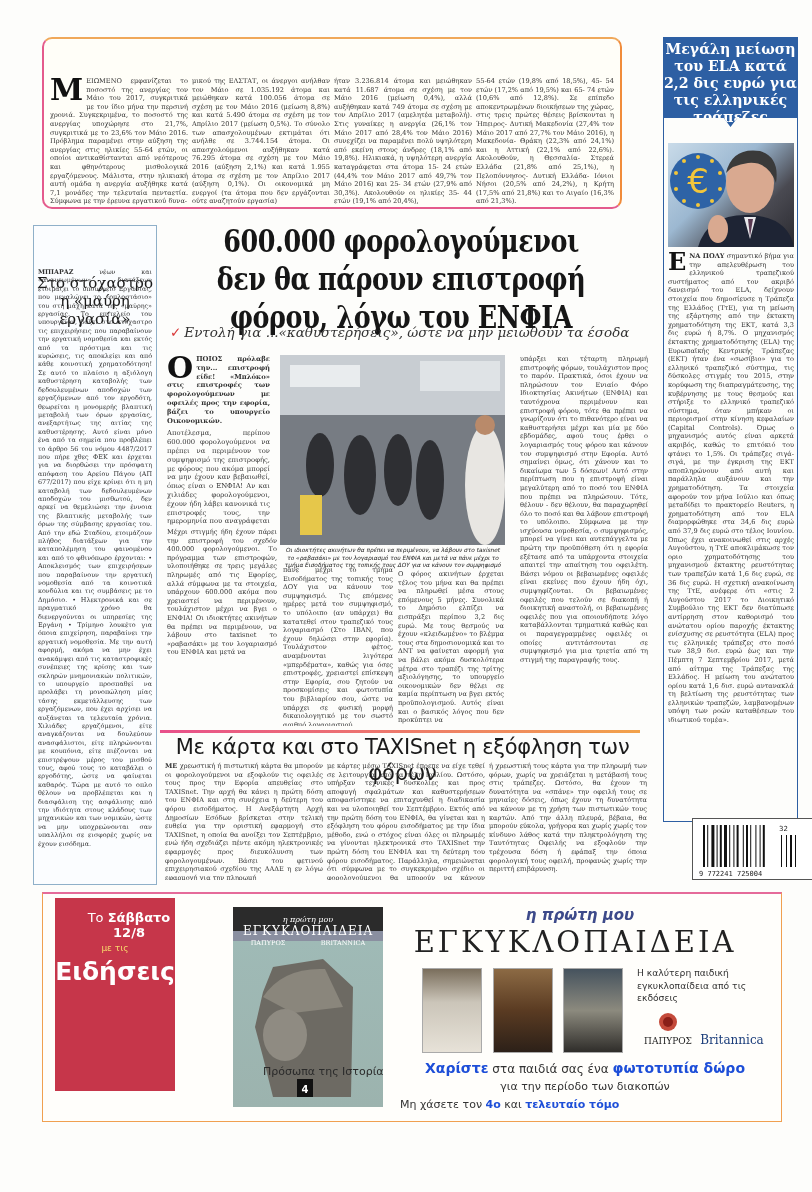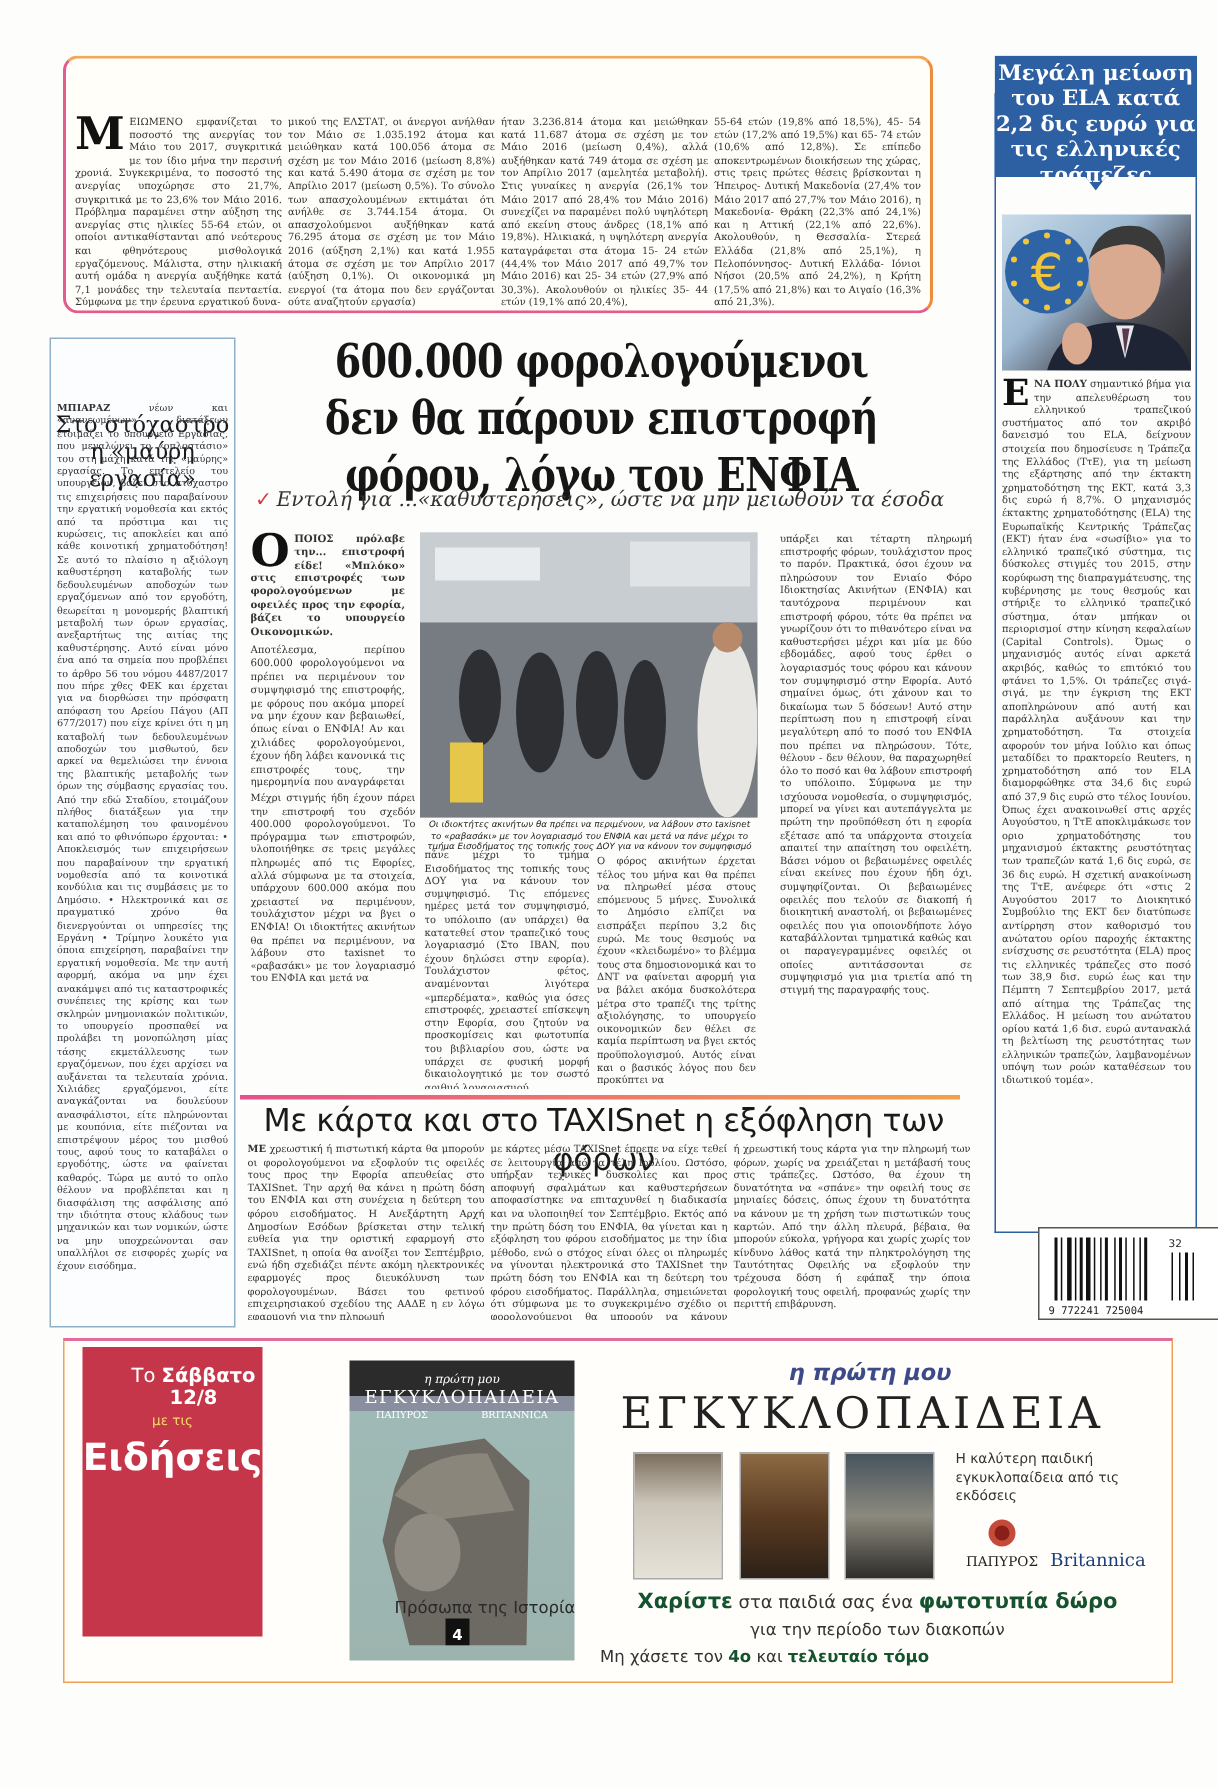--- a/index.html
+++ b/index.html
@@ -51,21 +51,21 @@
   #ad-red { left: 55px; top: 898px; width: 120px; height: 193px; background: #c6364a; color: #fff; text-align: center; font-family: "DejaVu Sans", sans-serif; }
   #book { left: 233px; top: 907px; width: 150px; height: 200px; background: linear-gradient(180deg,#2b2b2b 0%,#2b2b2b 12%,#8a8fa0 12%,#8a8fa0 17%,#9fbab6 17%,#9cb3ae 100%); overflow: hidden; }
   #ad-kicker { left: 420px; top: 906px; width: 320px; text-align: center; font-style: italic; font-weight: bold; color: #3d4a8a; font-size: 15px; font-family: "DejaVu Sans", sans-serif; }
   #ad-title { left: 400px; top: 925px; width: 350px; text-align: center; font-family: "DejaVu Serif", serif; font-size: 29px; letter-spacing: 3px; color: #222; }
   .thumb { top: 968px; width: 60px; height: 85px; border: 1px solid #aaa; }
   #ad-desc { left: 637px; top: 967px; width: 130px; text-align: left; font-family: "DejaVu Sans", sans-serif; font-size: 9.2px; line-height: 12.5px; color: #333; }
   #ad-logos { left: 640px; top: 1010px; width: 130px; height: 40px; }
   #ad-line1 { left: 400px; top: 1060px; width: 370px; text-align: center; font-family: "DejaVu Sans", sans-serif; font-size: 12px; color: #333; }
   #ad-line2 { left: 400px; top: 1080px; width: 370px; text-align: center; font-family: "DejaVu Sans", sans-serif; font-size: 11px; color: #333; }
   #ad-line3 { left: 400px; top: 1098px; width: 370px; text-align: left; font-family: "DejaVu Sans", sans-serif; font-size: 11px; color: #333; }
-  .hl { color: #14532d; font-weight: bold; }
+  .hl { color: #1d4ed8; font-weight: bold; }
 </style>
 </head>
 <body>
 
 <div class="abs" id="top-box">
   <div class="abs txt top-col" style="left:6px;">
     <span class="drop" style="font-size:30px;line-height:26px;">Μ</span><span>ΕΙΩΜΕΝΟ εμφανίζεται το ποσοστό της ανεργίας τον Μάιο του 2017, συγκριτικά με τον ίδιο μήνα την περσινή χρονιά. Συγκεκριμένα, το ποσοστό της ανεργίας υποχώρησε στο 21,7%, συγκριτικά με το 23,6% τον Μάιο 2016. Πρόβλημα παραμένει στην αύξηση της ανεργίας στις ηλικίες 55-64 ετών, οι οποίοι αντικαθίστανται από νεότερους και φθηνότερους μισθολογικά εργαζόμενους. Μάλιστα, στην ηλικιακή αυτή ομάδα η ανεργία αυξήθηκε κατά 7,1 μονάδες την τελευταία πενταετία. Σύμφωνα με την έρευνα εργατικού δυνα-</span>
   </div>
   <div class="abs txt top-col" style="left:148px;">μικού της ΕΛΣΤΑΤ, οι άνεργοι ανήλθαν τον Μάιο σε 1.035.192 άτομα και μειώθηκαν κατά 100.056 άτομα σε σχέση με τον Μάιο 2016 (μείωση 8,8%) και κατά 5.490 άτομα σε σχέση με τον Απρίλιο 2017 (μείωση 0,5%). Το σύνολο των απασχολουμένων εκτιμάται ότι ανήλθε σε 3.744.154 άτομα. Οι απασχολούμενοι αυξήθηκαν κατά 76.295 άτομα σε σχέση με τον Μάιο 2016 (αύξηση 2,1%) και κατά 1.955 άτομα σε σχέση με τον Απρίλιο 2017 (αύξηση 0,1%). Οι οικονομικά μη ενεργοί (τα άτομα που δεν εργάζονται ούτε αναζητούν εργασία)</div>
   <div class="abs txt top-col" style="left:290px;">ήταν 3.236.814 άτομα και μειώθηκαν κατά 11.687 άτομα σε σχέση με τον Μάιο 2016 (μείωση 0,4%), αλλά αυξήθηκαν κατά 749 άτομα σε σχέση με τον Απρίλιο 2017 (αμελητέα μεταβολή). Στις γυναίκες η ανεργία (26,1% τον Μάιο 2017 από 28,4% τον Μάιο 2016) συνεχίζει να παραμένει πολύ υψηλότερη από εκείνη στους άνδρες (18,1% από 19,8%). Ηλικιακά, η υψηλότερη ανεργία καταγράφεται στα άτομα 15- 24 ετών (44,4% τον Μάιο 2017 από 49,7% τον Μάιο 2016) και 25- 34 ετών (27,9% από 30,3%). Ακολουθούν οι ηλικίες 35- 44 ετών (19,1% από 20,4%),</div>

